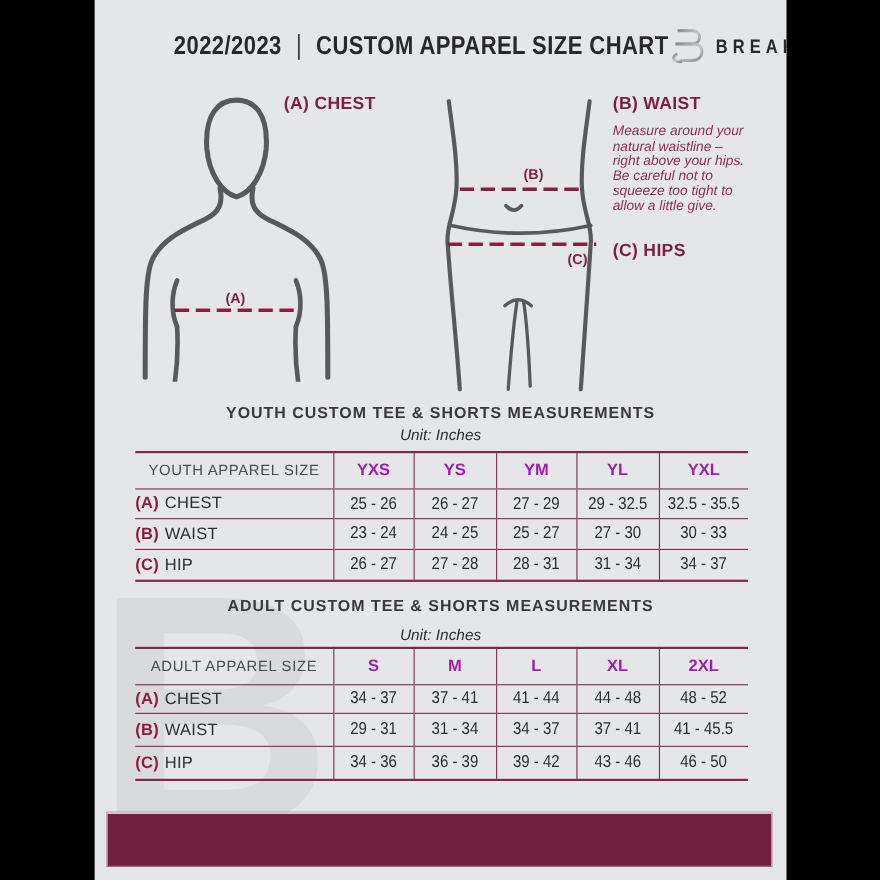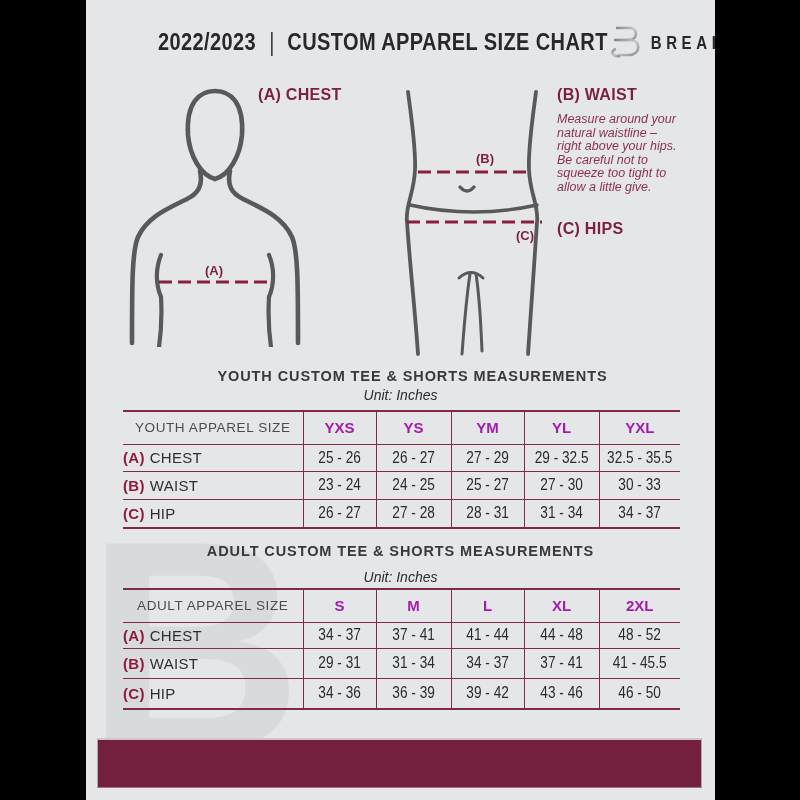--- a/index.html
+++ b/index.html
@@ -125,21 +125,21 @@
 right above your hips.
 Be careful not to
 squeeze too tight to
 allow a little give.</p>
     </div>
 
     <div class="ins" style="left:471px;top:220px;width:140px;">
       <p class="ins-h" style="margin-bottom:12px;">(C) HIPS</p>
     </div>
 
-    <div class="sec-title" style="top:368px;padding-left:12px;">YOUTH CUSTOM TEE &amp; SHORTS MEASUREMENTS</div>
+    <div class="sec-title" style="top:368px;">YOUTH CUSTOM TEE &amp; SHORTS MEASUREMENTS</div>
     <div class="sec-unit" style="top:387px;">Unit: Inches</div>
 
     <table class="sizetable" style="top:410px;">
       <colgroup>
           <col style="width:180px">
           <col style="width:73px">
           <col style="width:75px">
           <col style="width:73px">
           <col style="width:75px">
           <col style="width:81px">

